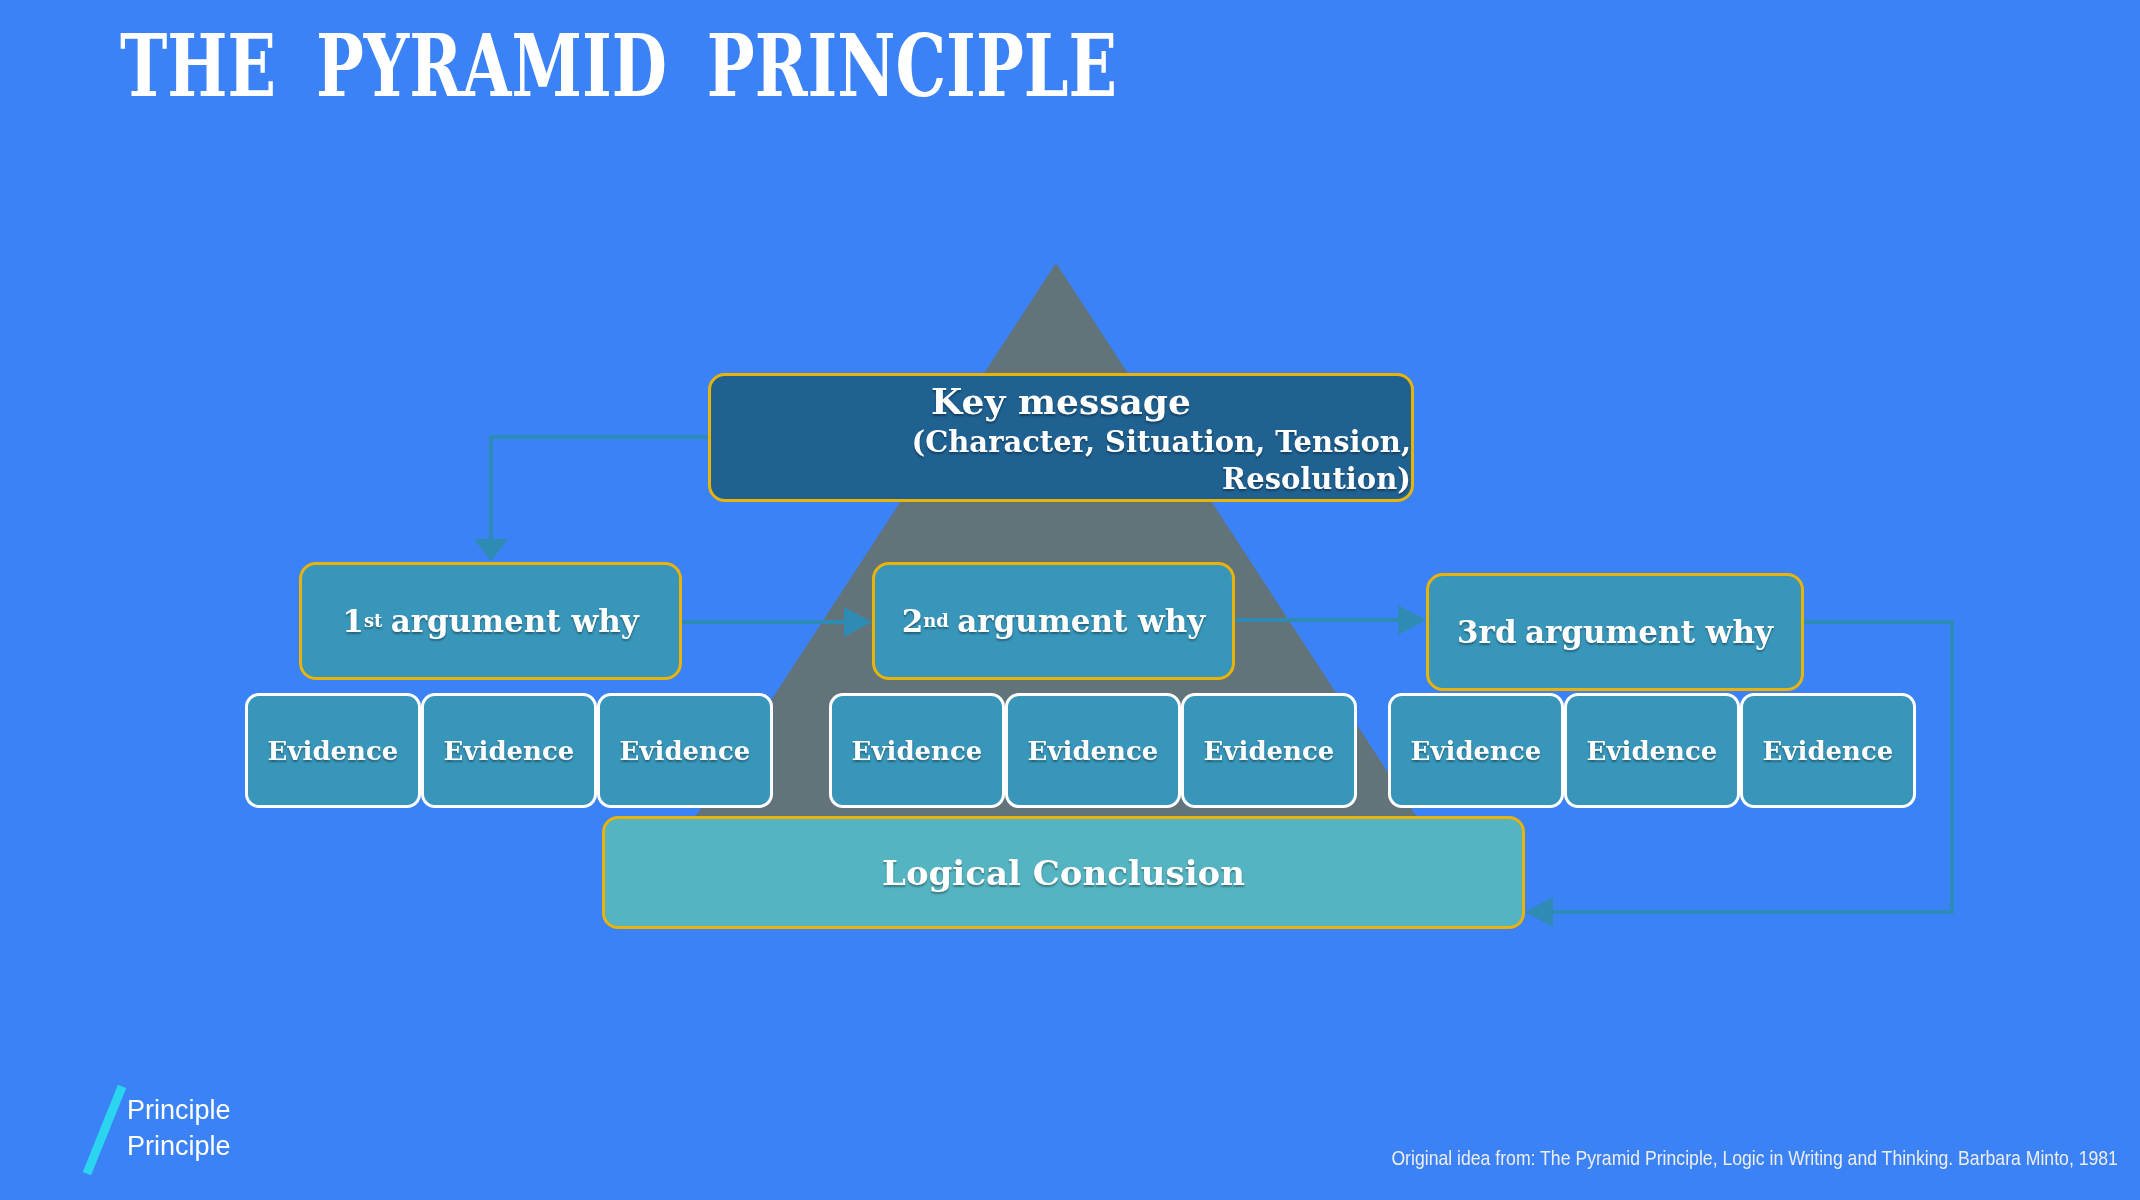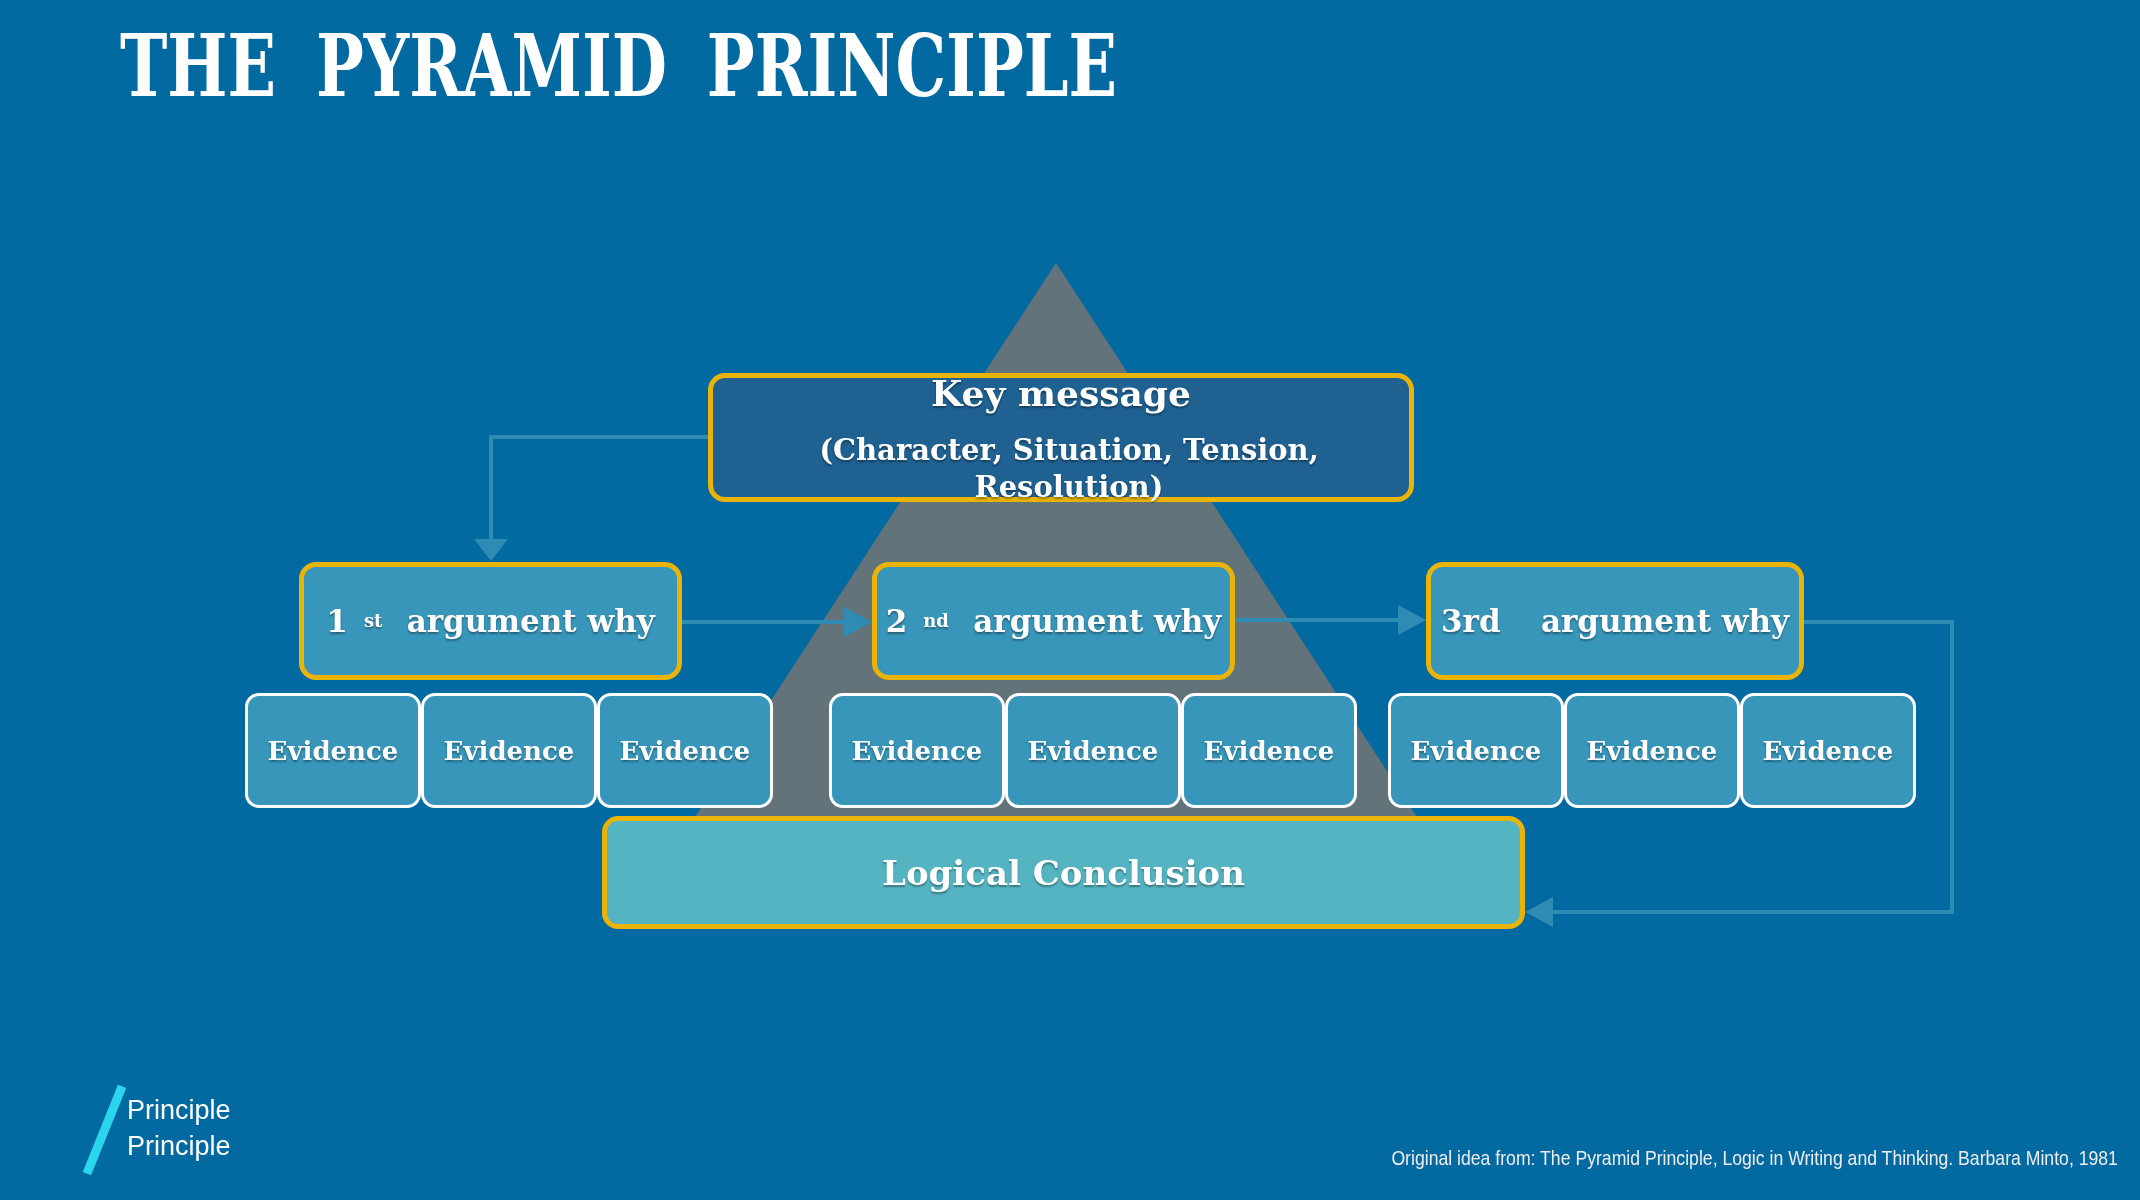--- a/index.html
+++ b/index.html
@@ -1,31 +1,31 @@
 <!DOCTYPE html>
 <html><head>
 <meta charset="utf-8">
 <style>
   html,body{margin:0;padding:0;background:#000;}
-  #stage{position:relative;width:2140px;height:1200px;background:#0369a1;overflow:hidden;
+  #stage{position:relative;width:2140px;height:1200px;background:#3b82f6;overflow:hidden;
          font-family:"DejaVu Serif","Liberation Serif",serif;}
   .abs{position:absolute;box-sizing:border-box;}
 
   
   #slide-title{left:120px;top:14px;color:#fff;font-weight:bold;font-size:86px;line-height:104px;
 atform    letter-spacing:0px;word-spacing:24px;transform:scaleX(0.74);transform-origin:left top;white-space:nowrap;}
 
   
   #pyramid{left:669px;top:263px;width:774px;height:594px;background:#62747a;
            clip-path:polygon(50% 0%,100% 100%,0% 100%);}
 
   
-  .node{border:5px solid #eab308;border-radius:17px;color:#fff;display:flex;flex-direction:column;
-        align-items:center;justify-content:center;text-align:center;
-        text-shadow:0 2px 2px rgba(0,0,0,0.35);gap:16px;}
+  .node{border:3px solid #eab308;border-radius:17px;color:#fff;display:flex;flex-direction:column;
+        align-items:center;justify-content:center;text-align:right;
+        text-shadow:0 2px 2px rgba(0,0,0,0.35);}
   #key-box{left:708px;top:373px;width:706px;height:129px;}
   #key-box .t1{font-size:36px;font-weight:bold;line-height:46px;}
   #key-box .t2{font-size:29px;font-weight:bold;line-height:37px;margin-left:16px;}
 
   .arg-box{top:562px;height:118px;font-size:31px;font-weight:bold;flex-direction:row;}
   #arg1{left:299px;width:383px;}
   #arg2{left:872px;width:363px;}
   #arg3{left:1426px;width:378px;}
   .arg-box sup{font-size:0.58em;position:relative;top:-0.05em;}
   .arg-rest{margin-left:0.27em;}
@@ -100,21 +100,21 @@
   <div id="arg1" class="abs node arg-box" style="background-color: rgb(56, 150, 186);">
     <span>1</span>
       <sup>st</sup>
       <span class="arg-rest">argument why</span>
   </div>
   <div id="arg2" class="abs node arg-box" style="background-color: rgb(56, 150, 186);">
     <span>2</span>
       <sup>nd</sup>
       <span class="arg-rest">argument why</span>
   </div>
-  <div id="arg3" class="abs node arg-box" style="background-color: rgb(56, 150, 186);">
+  <div id="arg3" class="abs node arg-box" style="background-color: rgb(56, 150, 186); margin-top: 11px;">
     <span>3rd</span>
       <sup></sup>
       <span class="arg-rest">argument why</span>
   </div>
 
   <div id="evg1" class="abs ev-group">
     <div class="ev-box" style="background-color: rgb(56, 150, 186);">Evidence</div>
     <div class="ev-box" style="background-color: rgb(56, 150, 186);">Evidence</div>
     <div class="ev-box" style="background-color: rgb(56, 150, 186);">Evidence</div>
   </div>

